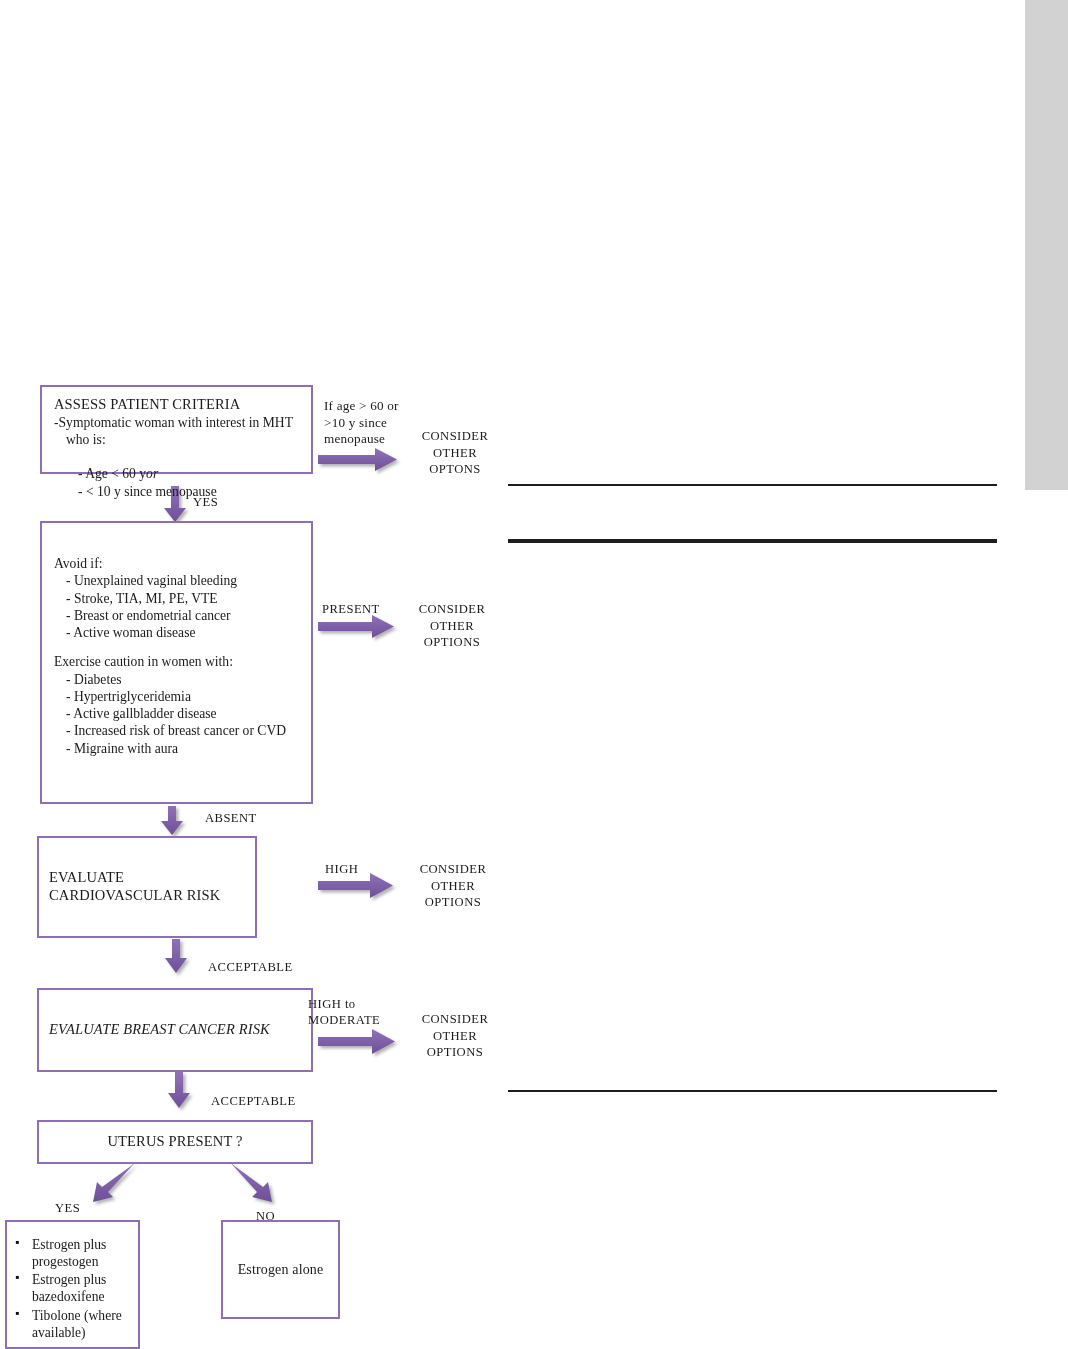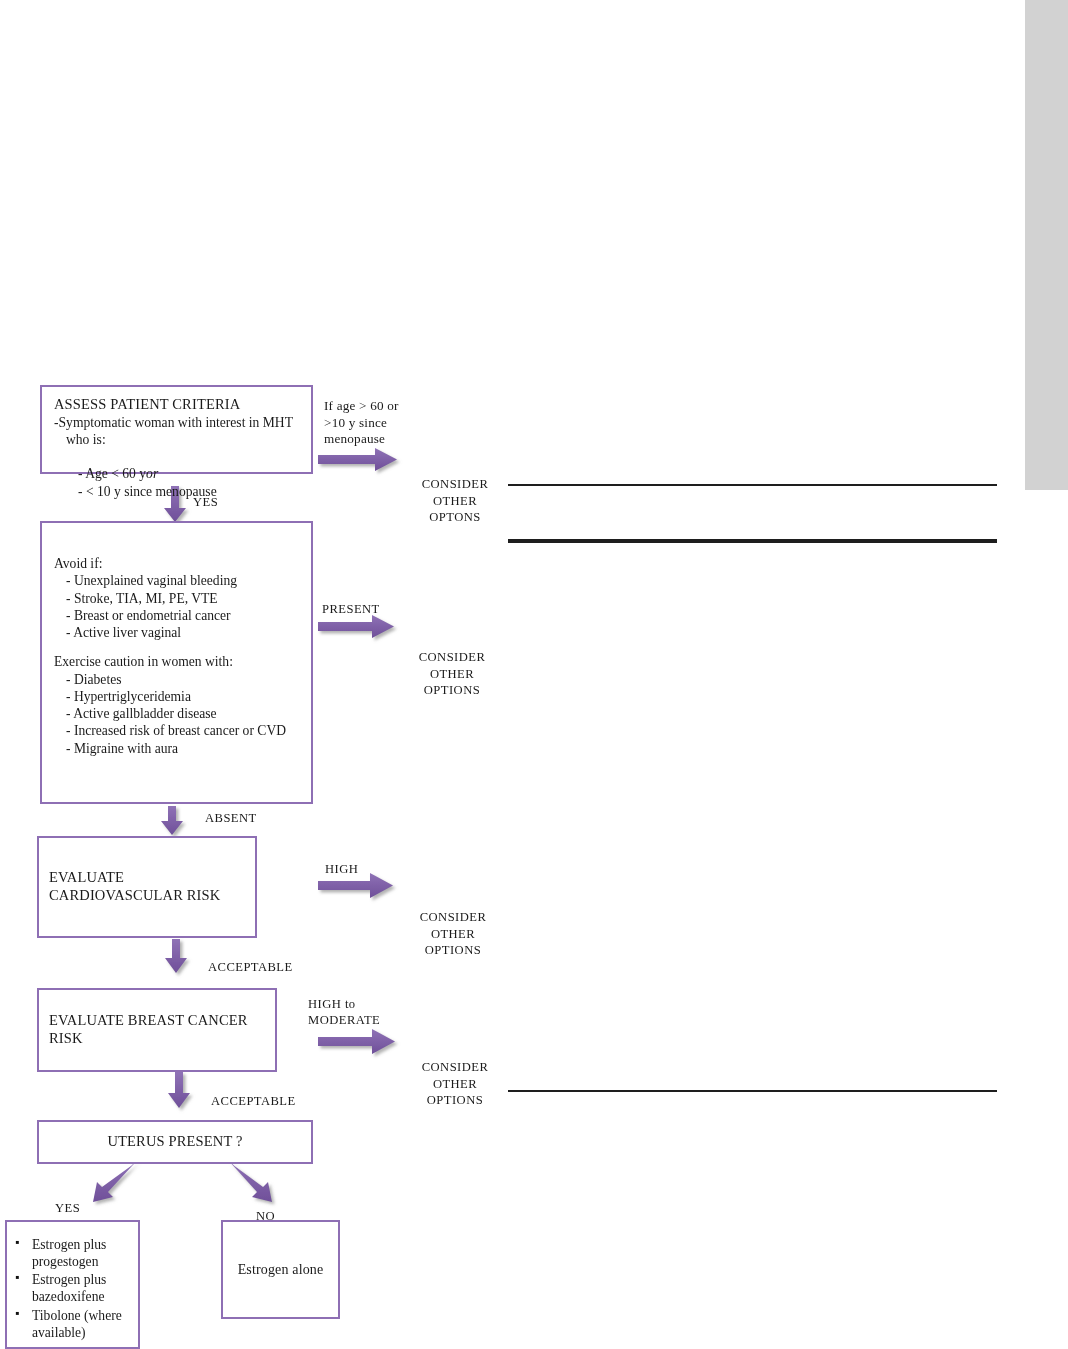--- a/index.html
+++ b/index.html
@@ -101,21 +101,20 @@
     line-height: 1.3;
     white-space: pre-line;
   }
   .lbl-target {
     position: absolute;
     font-size: 12.6px;
     letter-spacing: .45px;
     line-height: 1.32;
     text-align: center;
     white-space: pre-line;
-    margin-top: 48px;
   }
 
   
   #arrows {
     position: absolute;
     left: 0;
     top: 0;
     width: 1068px;
     height: 1349px;
     pointer-events: none;
@@ -189,21 +188,21 @@
 OPTONS</div>
   <div class="lbl-caps" style="left:193px; top:494px;">YES</div>
 
   <div class="fc-box" style="left:40px; top:521px; width:273px; height:283px;">
     <div class="fc-box-inner" style="padding-top:20px;">
       <div class="gap"></div>
       <div class="box-sub">Avoid if:</div>
       <div class="box-sub lvl1">- Unexplained vaginal bleeding</div>
       <div class="box-sub lvl1">- Stroke, TIA, MI, PE, VTE</div>
       <div class="box-sub lvl1">- Breast or endometrial cancer</div>
-      <div class="box-sub lvl1">- Active liver vaginal</div>
+      <div class="box-sub lvl1">- Active woman disease</div>
       <div class="gap"></div>
       <div class="box-sub">Exercise caution in women with:</div>
       <div class="box-sub lvl1">- Diabetes</div>
       <div class="box-sub lvl1">- Hypertriglyceridemia</div>
       <div class="box-sub lvl1">- Active gallbladder disease</div>
       <div class="box-sub lvl1">- Increased risk of breast cancer or CVD</div>
       <div class="box-sub lvl1">- Migraine with aura</div>
     </div>
   </div>
 
@@ -218,21 +217,21 @@
       <div class="box-title" style="padding-left:10px;">EVALUATE CARDIOVASCULAR RISK</div>
     </div>
   </div>
 
   <div class="lbl-caps" style="left:325px; top:861px;">HIGH</div>
   <div class="lbl-target" style="left:398px; top:861px; width:110px;">CONSIDER
 OTHER
 OPTIONS</div>
   <div class="lbl-caps" style="left:208px; top:959px;">ACCEPTABLE</div>
 
-  <div class="fc-box" style="left:37px; top:988px; width:240px; height:84px;">
+  <div class="fc-box" style="left:37px; top:988px; width:276px; height:84px;font-style:italic;">
     <div class="fc-box-inner" style="padding:0; display:flex; align-items:center; height:100%;">
       <div class="box-title" style="padding-left:10px;">EVALUATE BREAST CANCER RISK</div>
     </div>
   </div>
 
   <div class="lbl-caps" style="left:308px; top:996px;">HIGH to
 MODERATE</div>
   <div class="lbl-target" style="left:400px; top:1011px; width:110px;">CONSIDER
 OTHER
 OPTIONS</div>

